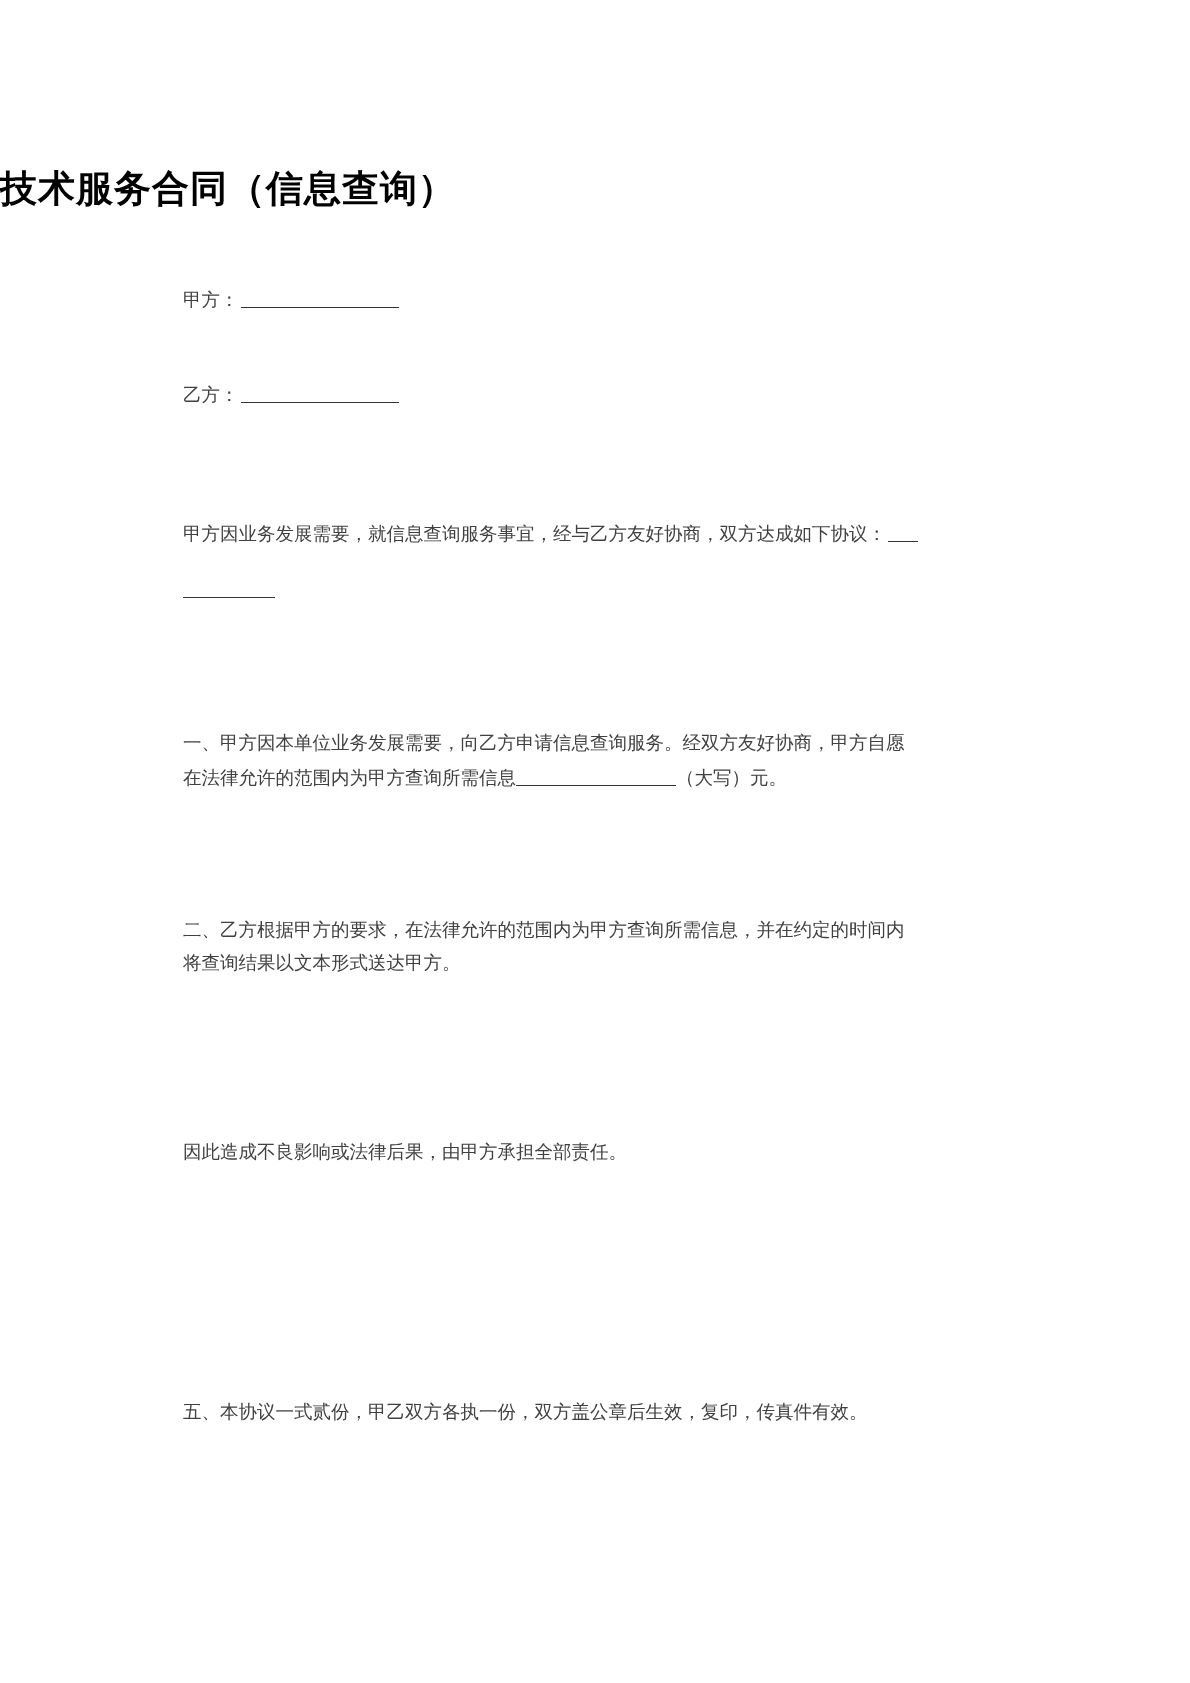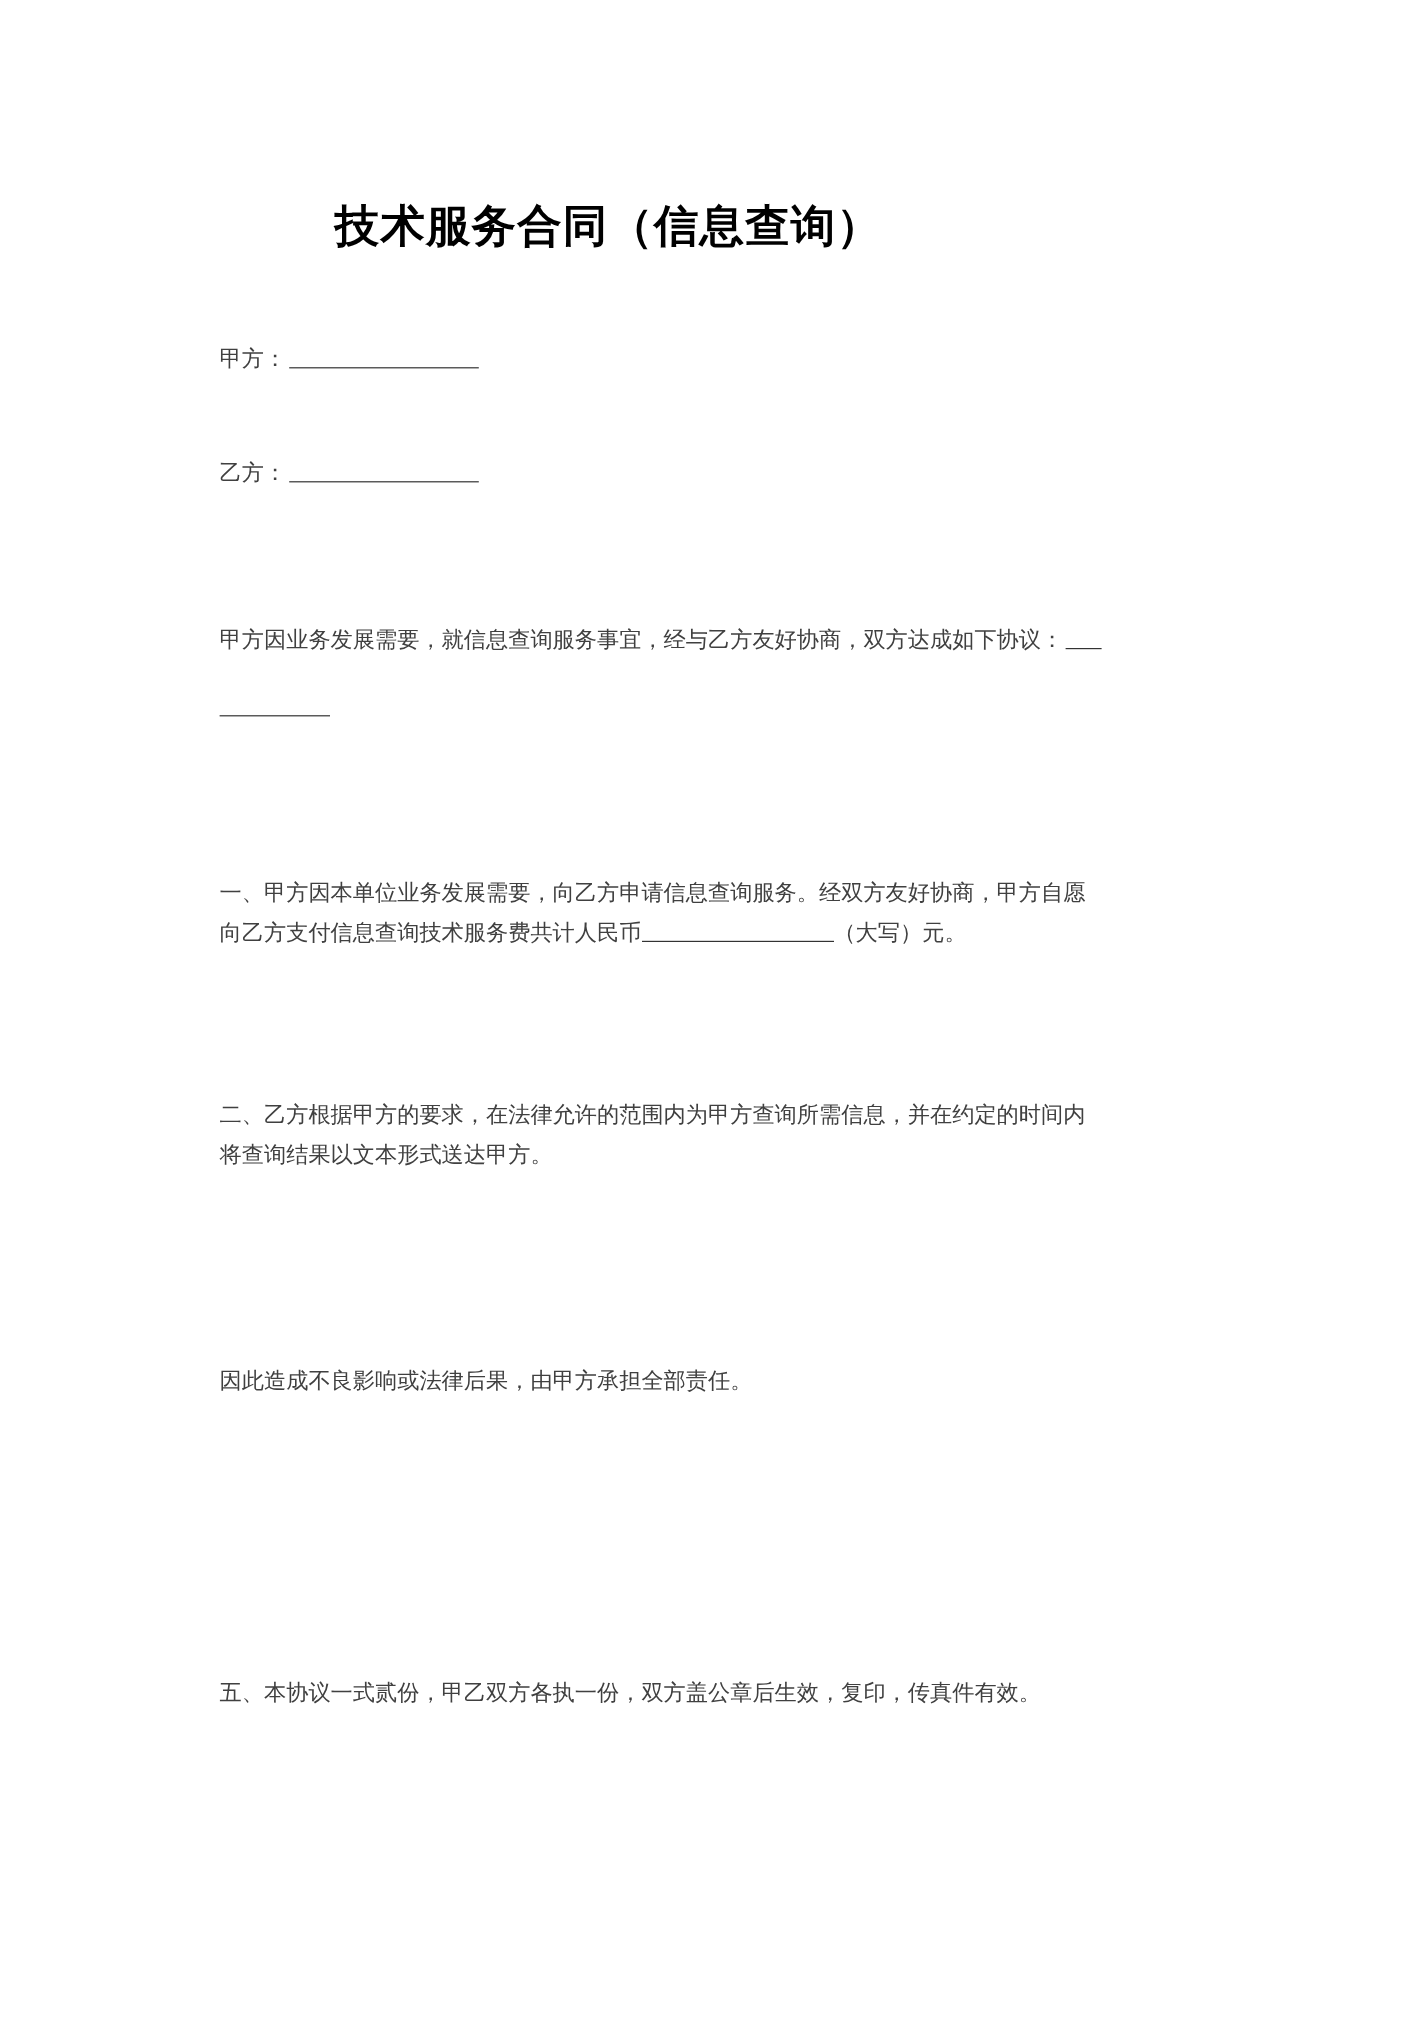--- a/index.html
+++ b/index.html
@@ -20,21 +20,20 @@
       left: 0; top: 0;
       width: 1190px;
       height: 1683px;
       background: #ffffff;
     }
     .title {
       position: absolute;
       left: 0;
       width: 1014px;
       top: 164px;
-      text-align: center;
       font-size: 37px;
       font-weight: bold;
       letter-spacing: 1px;
       color: #000000;
       line-height: 48px;
     }
     .line {
       position: absolute;
       left: 183px;
       font-size: 18.5px;
@@ -69,23 +68,23 @@
     <span>乙方：</span><span class="blank"></span>
   </div>
 
   <div class="line" style="top:522px;">
     <span>甲方因业务发展需要，就信息查询服务事宜，经与乙方友好协商，双方达成如下协议：</span><span class="blank p-blank-a"></span>
   </div>
   <div class="line" style="top:578px;">
     <span class="blank p-blank-b"></span>
   </div>
 
-  <div class="line" style="top:733px;">一、甲方因本单位业务发展需要，向乙方申请信息查询服务。经双方友好协商，甲方自愿</div>
+  <div class="line" style="top:733px;font-family:Liberation Mono, monospace;">一、甲方因本单位业务发展需要，向乙方申请信息查询服务。经双方友好协商，甲方自愿</div>
   <div class="line" style="top:766px;">
-    <span>向乙方支付信息查询技术服务费共计人民币</span><span class="blank fee-blank"></span><span>（大写）元。</span>
+    <span>在法律允许的范围内为甲方查询所需信息</span><span class="blank fee-blank"></span><span>（大写）元。</span>
   </div>
 
   <div class="line" style="top:918px;">二、乙方根据甲方的要求，在法律允许的范围内为甲方查询所需信息，并在约定的时间内</div>
   <div class="line" style="top:951px;">将查询结果以文本形式送达甲方。</div>
 
   <div class="line" style="top:1140px;">因此造成不良影响或法律后果，由甲方承担全部责任。</div>
 
 
   <div class="line" style="top:1400px;">五、本协议一式贰份，甲乙双方各执一份，双方盖公章后生效，复印，传真件有效。</div>
 

